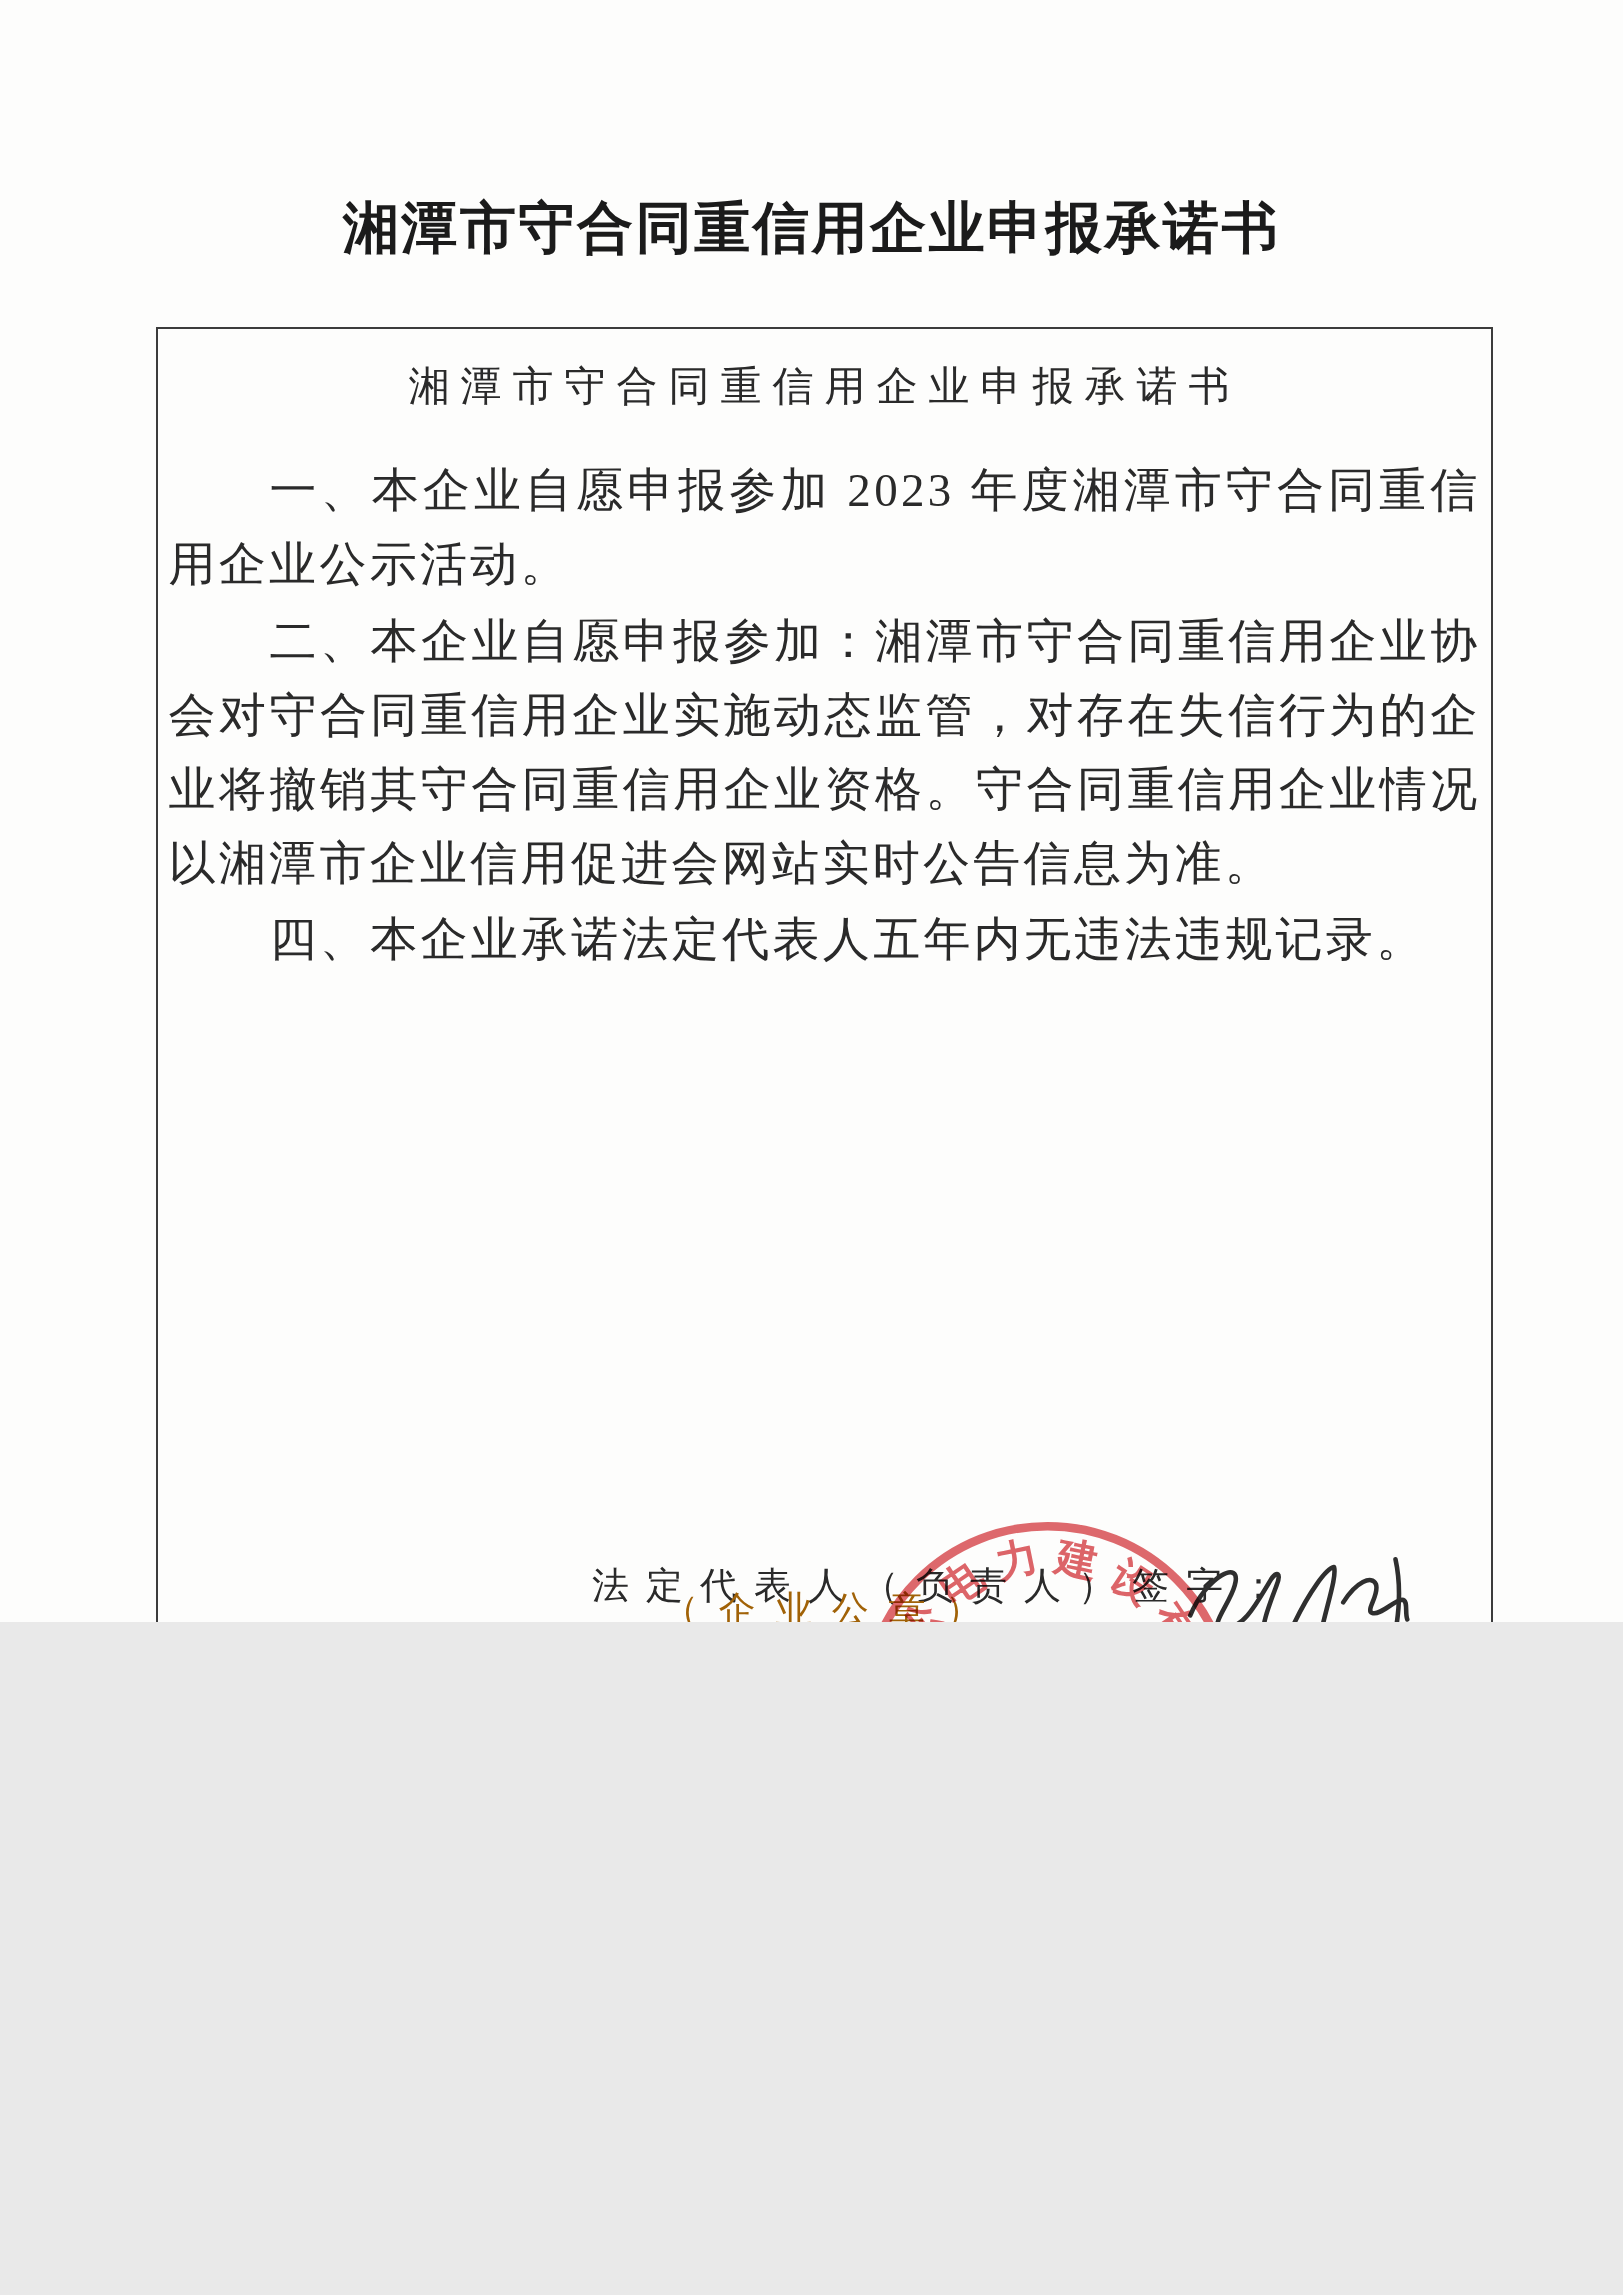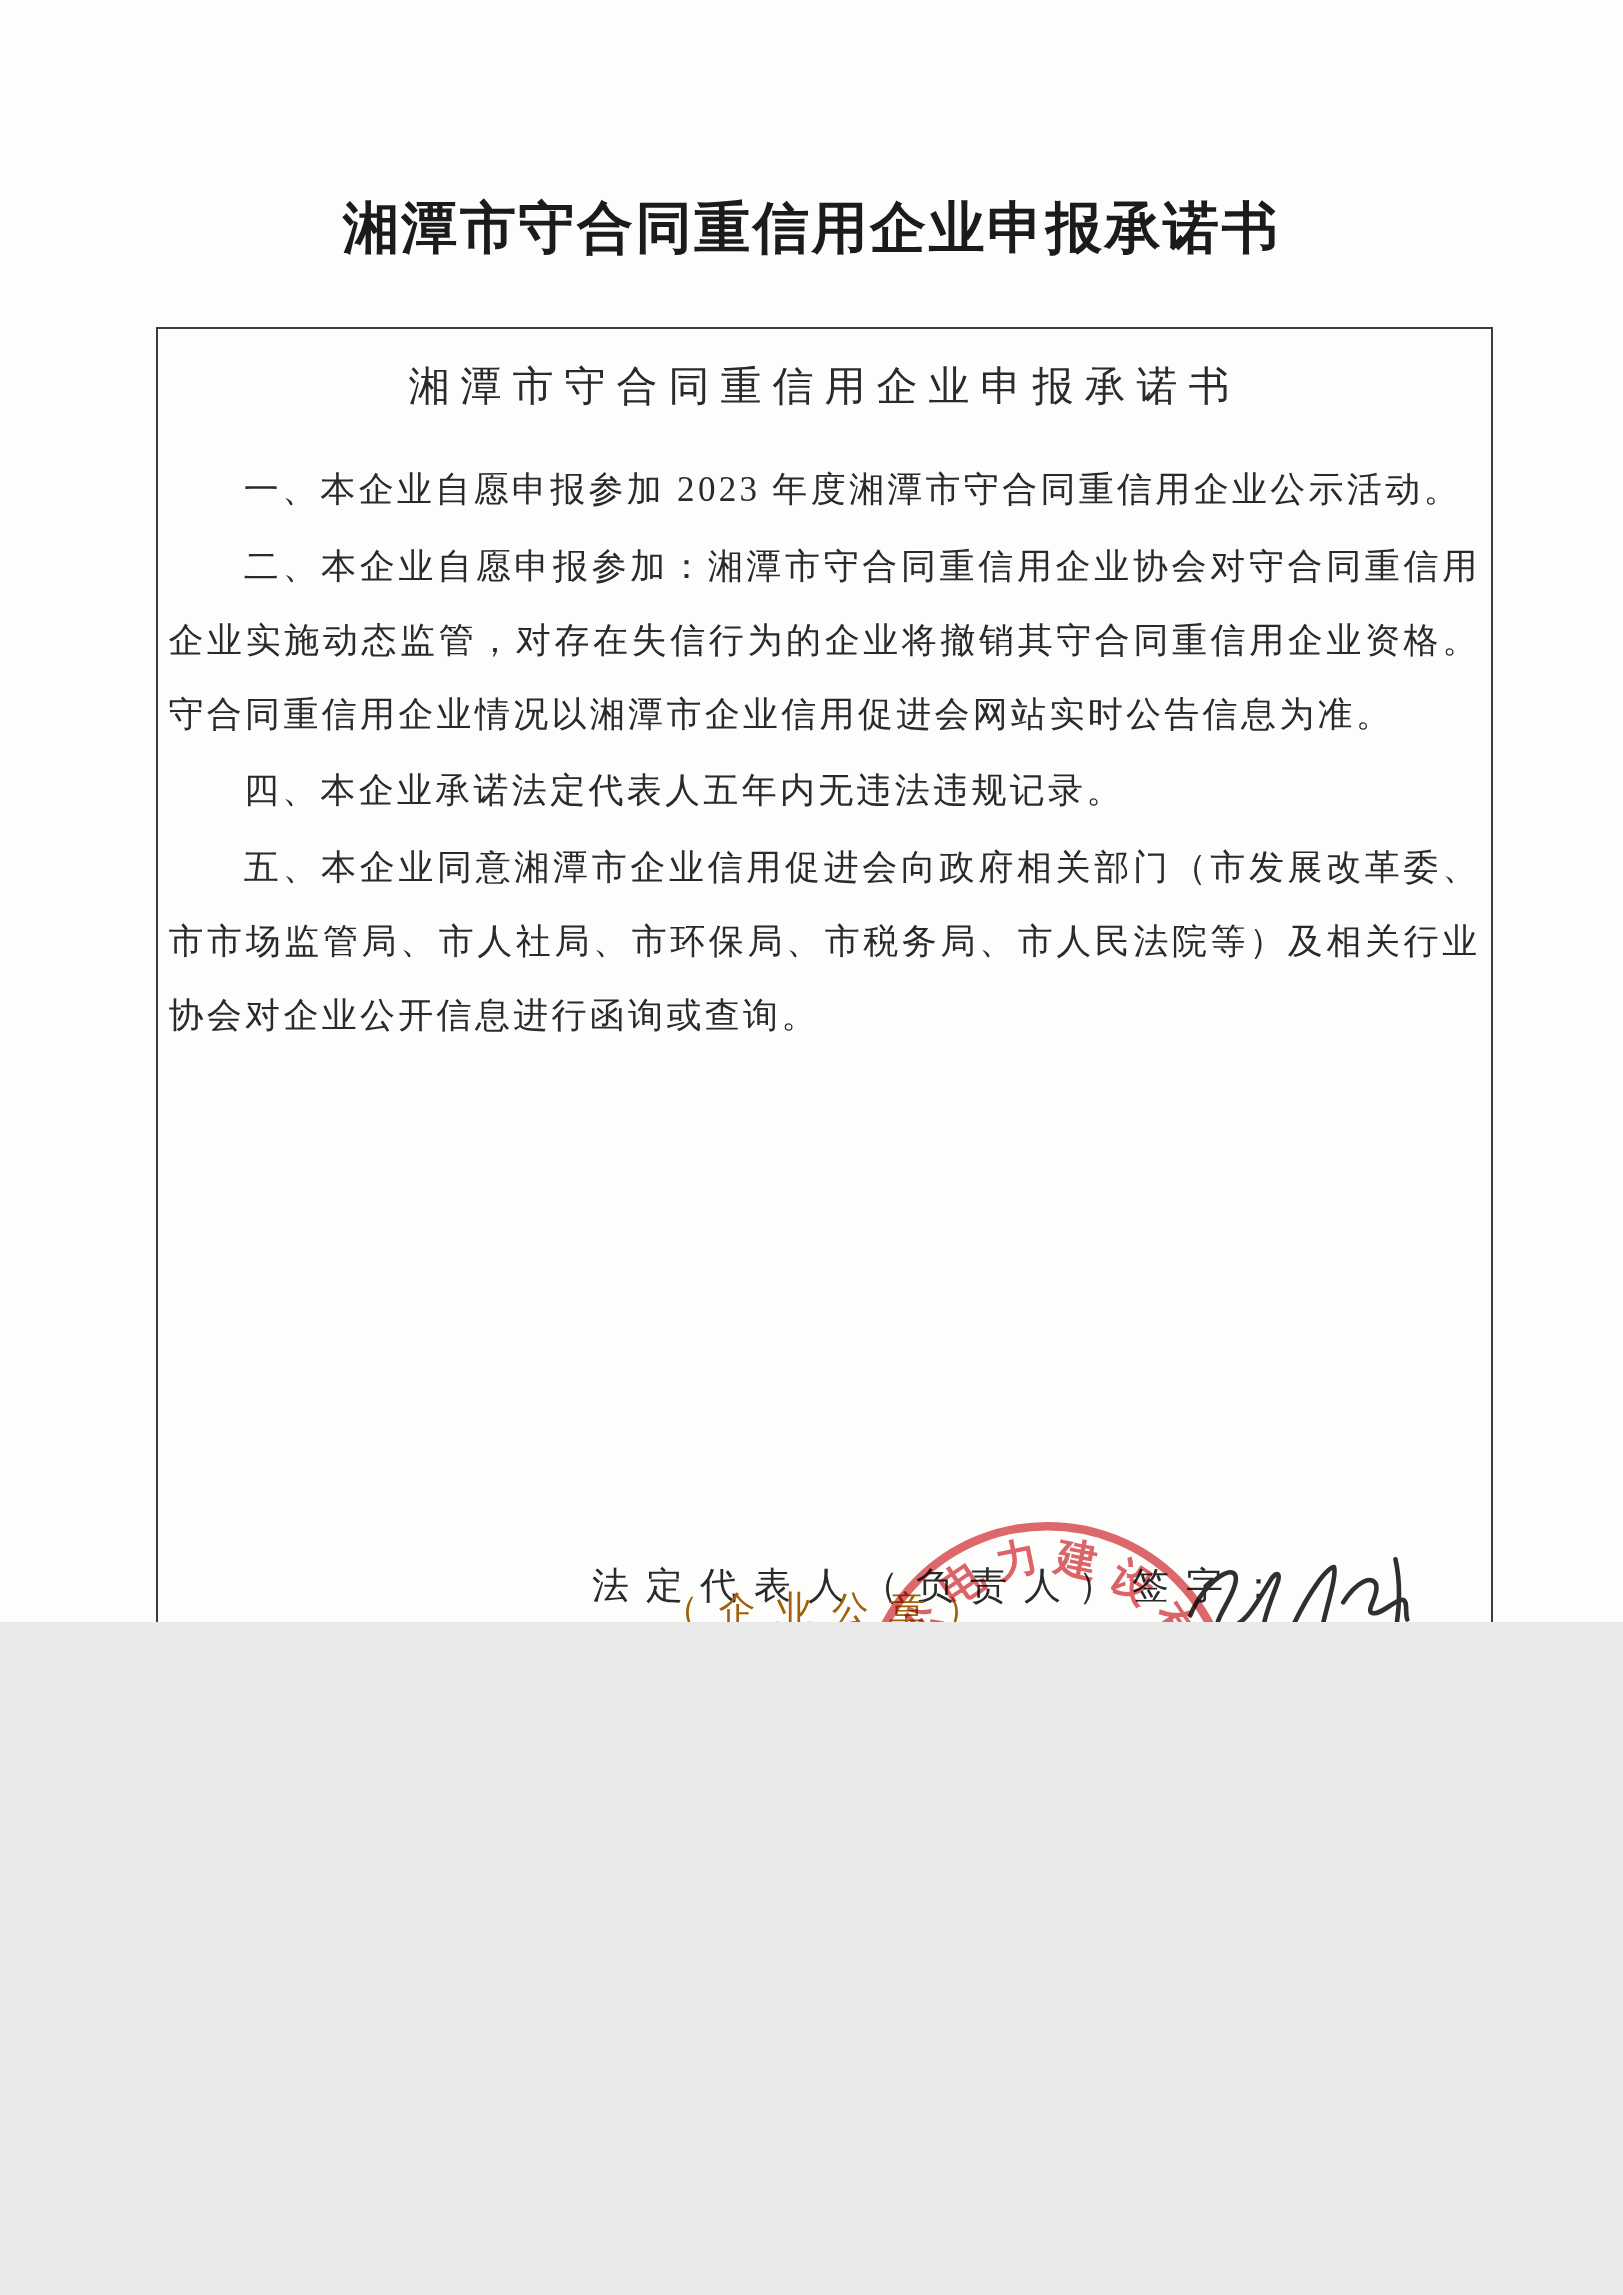--- a/index.html
+++ b/index.html
@@ -32,21 +32,21 @@
   .inner-title {
     margin-top:30px;
     text-align:center;
     font-size:41px;
     font-weight:400;
     letter-spacing:11px;
     color:#2a2a2a;
   }
   .body-text { margin:39px 10.5px 0 10.5px; }
   .para {
-    font-size:35px;
+    font-size:47px;
     line-height:74px;
     letter-spacing:3.3px;
     text-align:justify;
     text-indent:2.15em;
     color:#2a2a2a;
     margin:0 0 2.6px 0;
     font-family:Liberation Serif, serif;
   }
   .sig-label {
     position:absolute;
@@ -100,21 +100,20 @@
   <div class="main-title">湘潭市守合同重信用企业申报承诺书</div>
 
   <div class="doc-box">
 
     <div class="inner-title">湘潭市守合同重信用企业申报承诺书</div>
 
     <div class="body-text">
       <p class="para">一、本企业自愿申报参加 2023 年度湘潭市守合同重信用企业公示活动。</p>
       <p class="para">二、本企业自愿申报参加：湘潭市守合同重信用企业协会对守合同重信用企业实施动态监管，对存在失信行为的企业将撤销其守合同重信用企业资格。守合同重信用企业情况以湘潭市企业信用促进会网站实时公告信息为准。</p>
       <p class="para">四、本企业承诺法定代表人五年内无违法违规记录。</p>
-      <p class="para">五、本企业同意湘潭市企业信用促进会向政府相关部门（市发展改革委、市市场监管局、市人社局、市环保局、市税务局、市人民法院等）及相关行业协会对企业公开信息进行函询或查询。</p>
     </div>
   </div>
 
   <div class="sig-label">法定代表人（负责人）签字：</div>
 
   <div class="seal-note">（企业公章）</div>
 
   <div class="date-line">
     <span class="hand hand-year">2024</span><span class="printed">年</span><span class="hand hand-month">1</span><span class="printed">月</span><span class="hand hand-day">26</span><span class="printed">日</span>
   </div>

